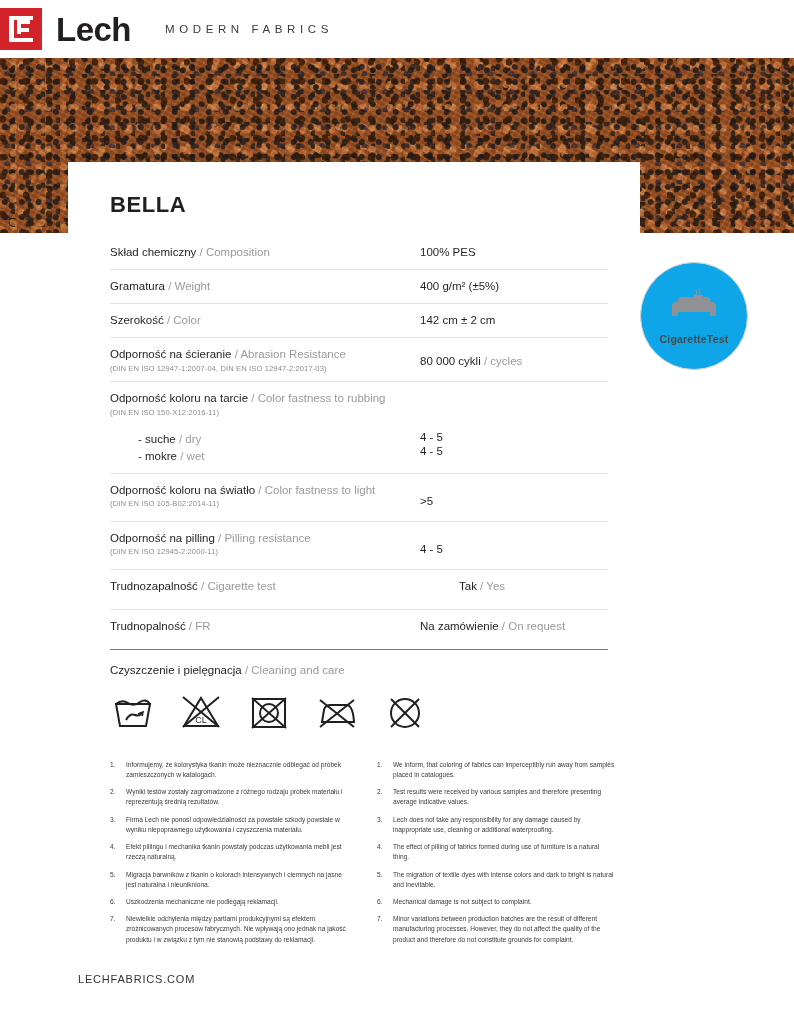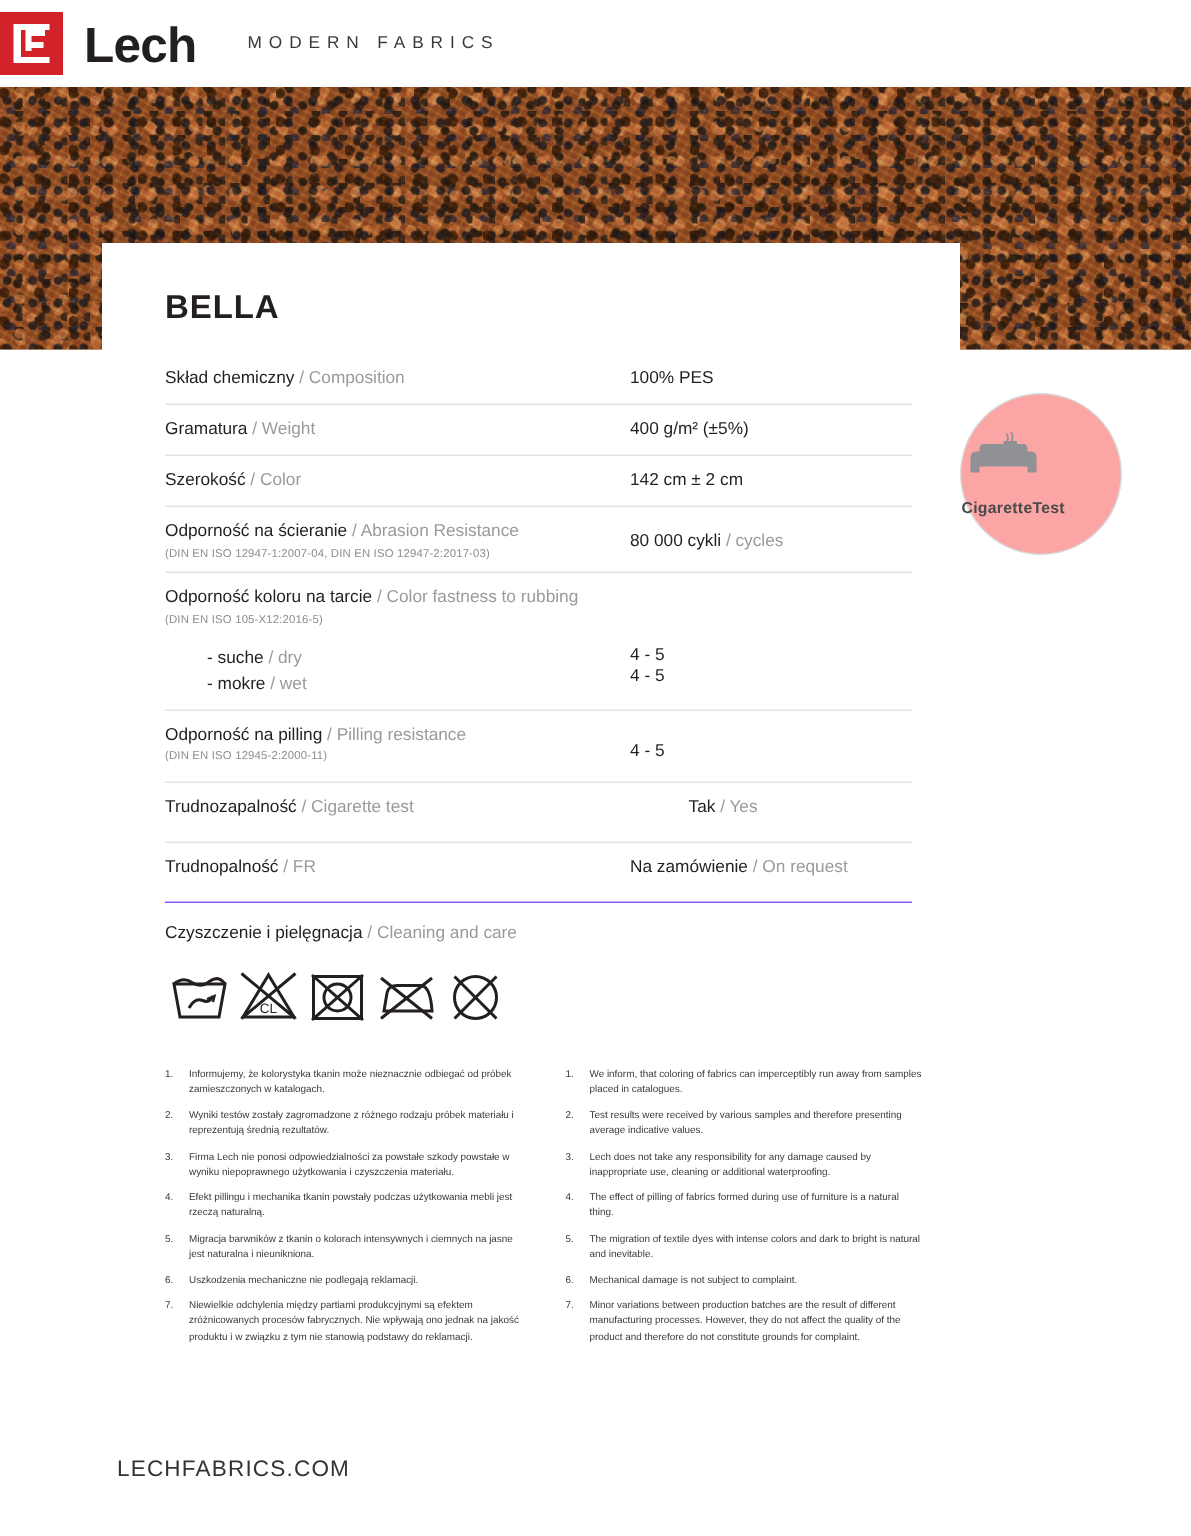--- a/index.html
+++ b/index.html
@@ -131,20 +131,21 @@
   .val-grey { color: #9a9a9a; }
 
   
   .cleaning-head {
     padding: 14px 0 0 18px;
     font-size: 11.5px;
   }
   .cleaning-head .grey { color: #9a9a9a; }
   .icons-row {
     display: flex;
+    gap: 22px;
     padding: 14px 0 0 18px;
     align-items: flex-start;
   }
   .ic { width: 46px; height: 42px; }
 
   
   .notes {
     display: flex;
     gap: 28px;
     padding: 28px 0 22px 18px;
@@ -162,23 +163,24 @@
 
   
   .badge {
     position: absolute;
     right: 46px;
     top: 262px;
     width: 108px;
     height: 108px;
     border-radius: 50%;
     border: 1px solid #d8d8d8;
-    background: #fca5a5;
+    background: #0ea5e9;
     display: flex;
     flex-direction: column;
+    align-items: center;
     justify-content: center;
     z-index: 6;
   }
   .badge-label {
     font-size: 10.5px;
     font-weight: bold;
     color: #4a4a4a;
     margin-top: 7px;
     letter-spacing: 0.2px;
   }
@@ -189,21 +191,21 @@
     left: 0;
     right: 0;
     bottom: 0;
     height: 86px;
     display: flex;
     align-items: center;
     justify-content: space-between;
     padding: 0 48px 0 78px;
   }
   .footer-url {
-    font-size: 15px;
+    font-size: 11px;
     letter-spacing: 0.8px;
     color: #333;
     padding-bottom: 4px;
   }
   .select-logo {
     text-align: right;
     line-height: 1;
   }
   .select-word {
     font-size: 31px;
@@ -301,21 +303,21 @@
           <span class="val-grey">/ cycles</span>
         </div>
       </div>
 
       <div class="row grp" style="min-height:70px;">
         <div class="lbl">
           <div class="lbl-main">
             <span>Odporność koloru na tarcie</span>
             <span class="grey">/ Color fastness to rubbing</span>
           </div>
-          <div class="lbl-norm">(DIN EN ISO 105-X12:2016-5)</div>
+          <div class="lbl-norm">(DIN EN ISO 150-X12:2016-11)</div>
           <div class="sub-list" style="padding-top:14px;">
             <div class="sub-row">
               <div class="lbl-main" style="padding-left:28px;">
                 <span>- suche</span>
                 <span class="grey">/ dry</span>
               </div>
             </div>
             <div class="sub-row" style="margin-top:2px;">
               <div class="lbl-main" style="padding-left:28px;">
                 <span>- mokre</span>
@@ -323,20 +325,30 @@
               </div>
             </div>
           </div>
         </div>
         <div class="sub-vals" style="padding-top:40px;">
           <div>4 - 5</div>
           <div>4 - 5</div>
         </div>
       </div>
 
+      <div class="row" style="min-height:48px;">
+        <div class="lbl">
+          <div class="lbl-main">
+            <span>Odporność koloru na światło</span>
+            <span class="grey">/ Color fastness to light</span>
+          </div>
+          <div class="lbl-norm">(DIN EN ISO 105-B02:2014-11)</div>
+        </div>
+        <div class="val" style="padding-top:12px;">&gt;5</div>
+      </div>
 
       <div class="row" style="min-height:48px;">
         <div class="lbl">
           <div class="lbl-main">
             <span>Odporność na pilling</span>
             <span class="grey">/ Pilling resistance</span>
           </div>
           <div class="lbl-norm">(DIN EN ISO 12945-2:2000-11)</div>
         </div>
         <div class="val" style="padding-top:12px;">4 - 5</div>

